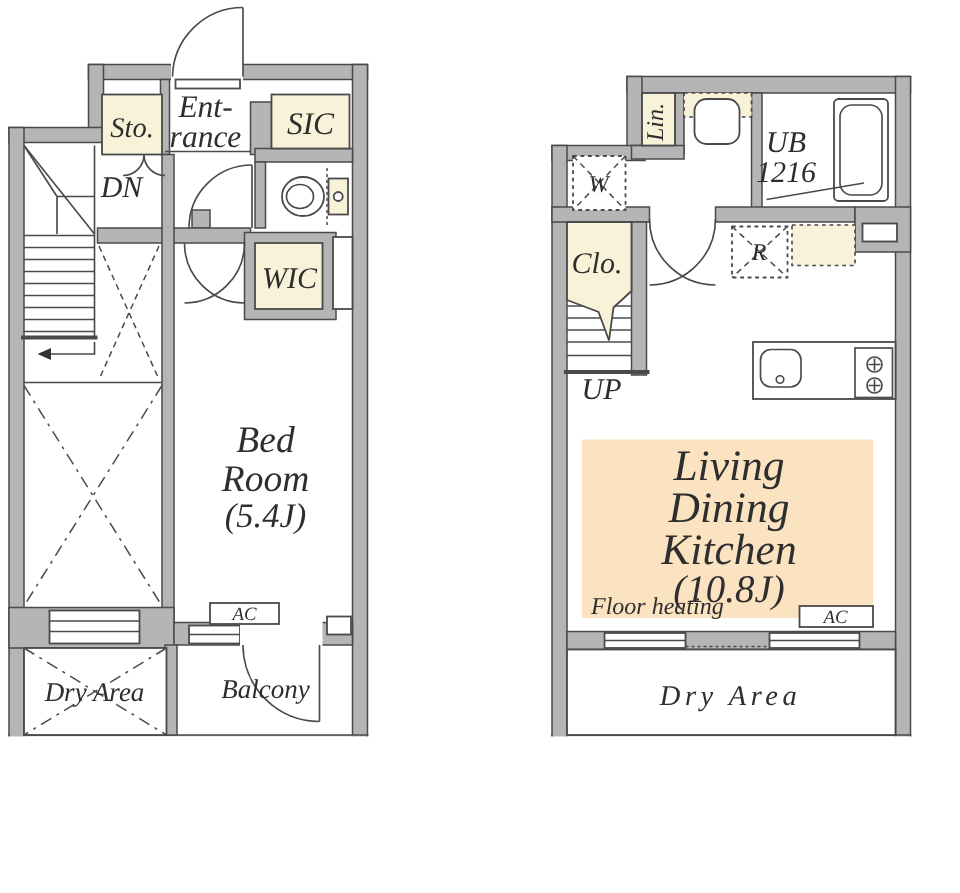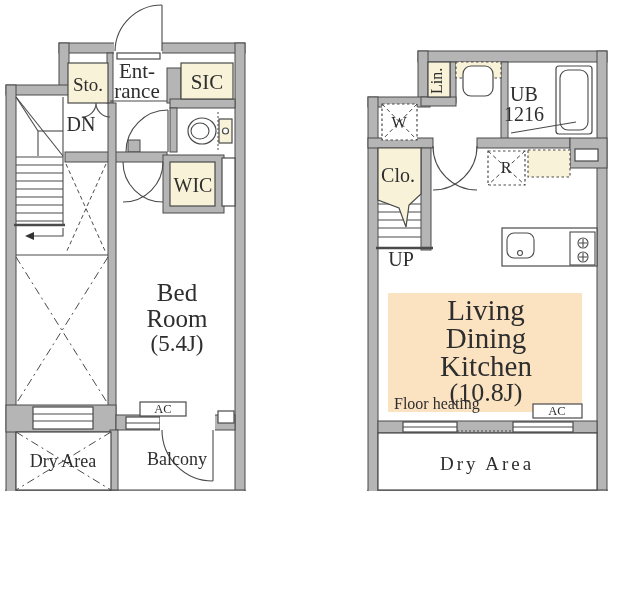--- a/index.html
+++ b/index.html
@@ -1,16 +1,16 @@
 <!DOCTYPE html>
 <html><head>
 <meta charset="utf-8">
 <style>
   html,body{margin:0;padding:0;background:#ffffff;}
-  .stage{position:relative;width:640px;height:491px;background:#ffffff;overflow:hidden;}
+  .stage{position:relative;width:640px;height:491px;background:#ffffff;overflow:hidden;font-style:italic;}
   svg{position:absolute;left:0;top:0;}
   .wall{fill:#b5b5b5;stroke:#4a4a4a;stroke-width:1;}
   .cream{fill:#f8f3d8;stroke:#4a4a4a;stroke-width:1.2;}
   .creamdot{fill:#f8f3d8;stroke:#4a4a4a;stroke-width:1.1;stroke-dasharray:2.5 2.5;}
   .white{fill:#ffffff;stroke:#4a4a4a;stroke-width:1.2;}
   .whitedot{fill:#ffffff;stroke:#4a4a4a;stroke-width:1.2;stroke-dasharray:2.5 2.5;}
   .punch{fill:#ffffff;stroke:none;}
   .peach{fill:#fbe3c2;stroke:none;}
   .ln{stroke:#4a4a4a;stroke-width:1.1;fill:none;}
   .ln15{stroke:#4a4a4a;stroke-width:1.5;fill:none;}

